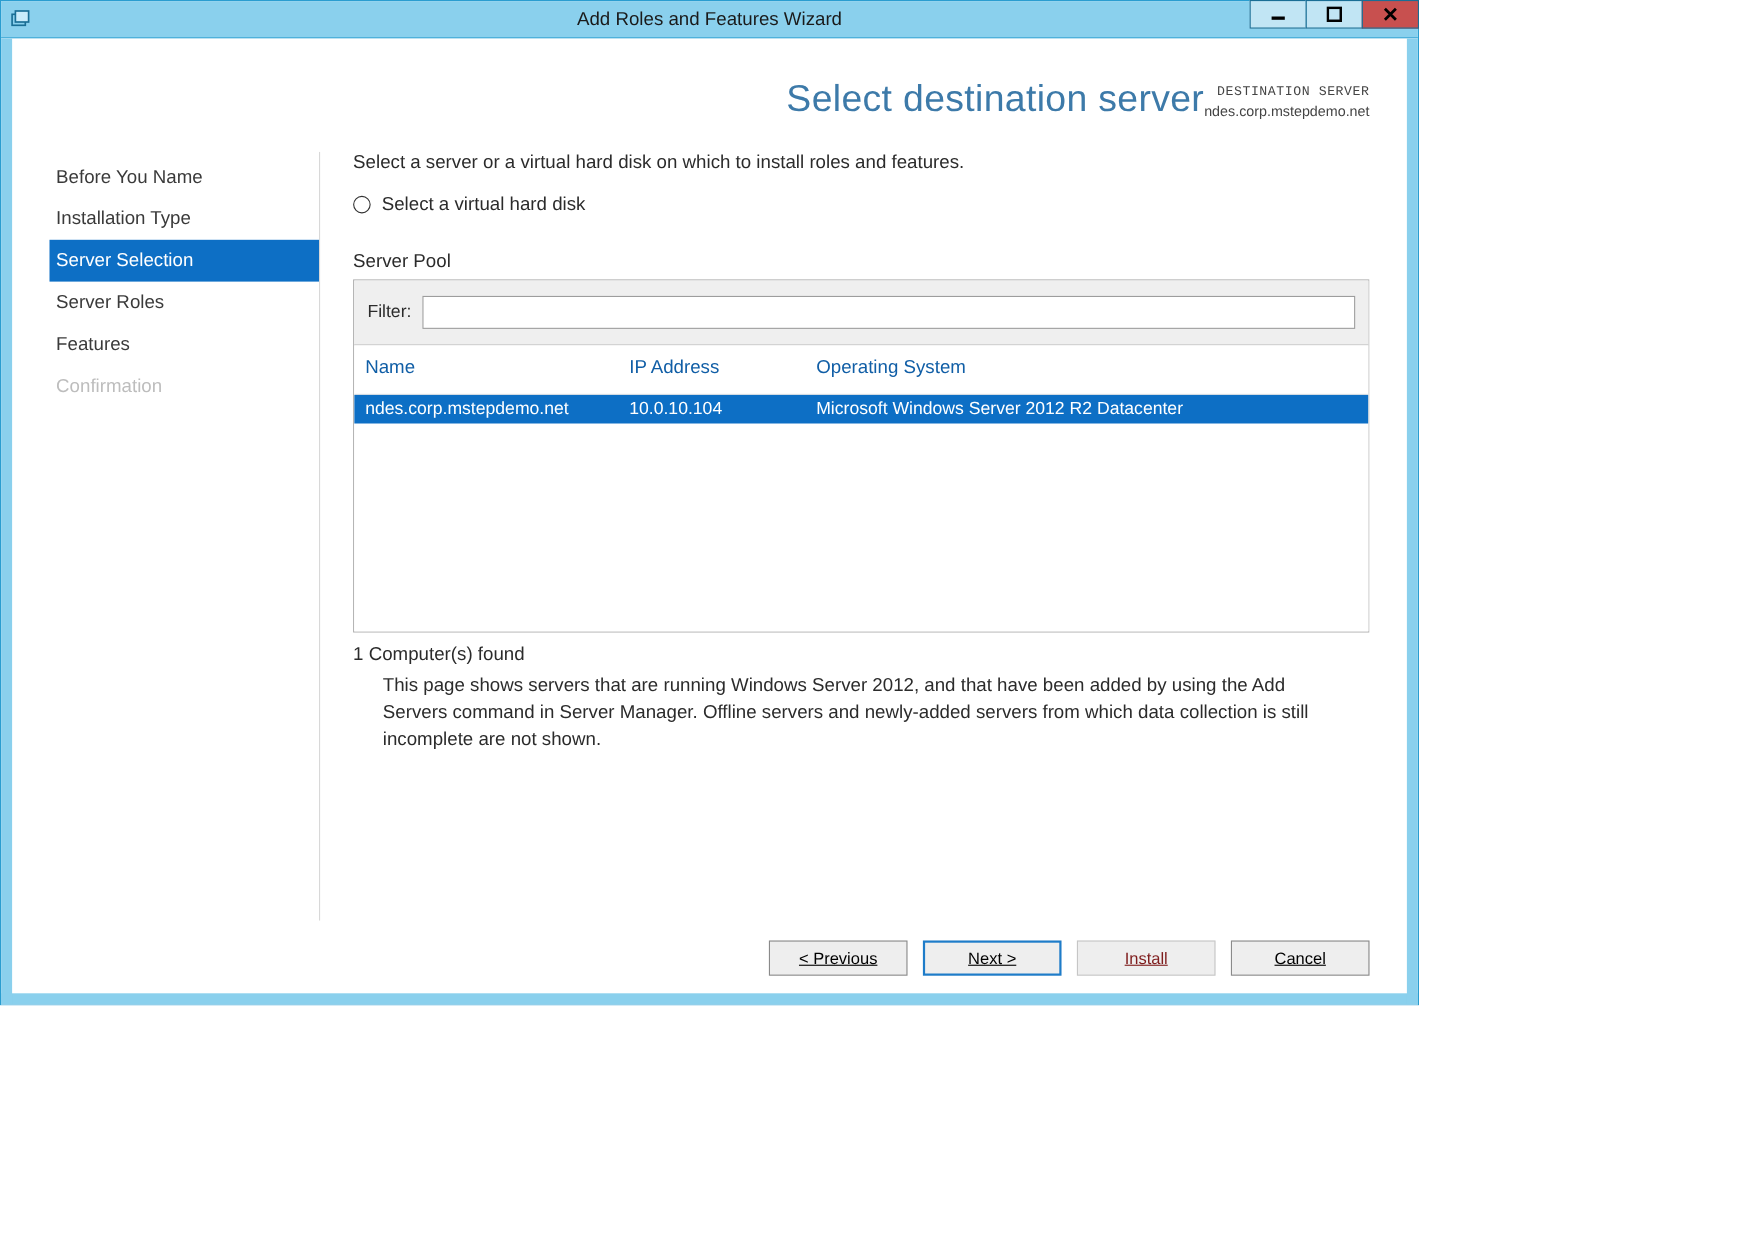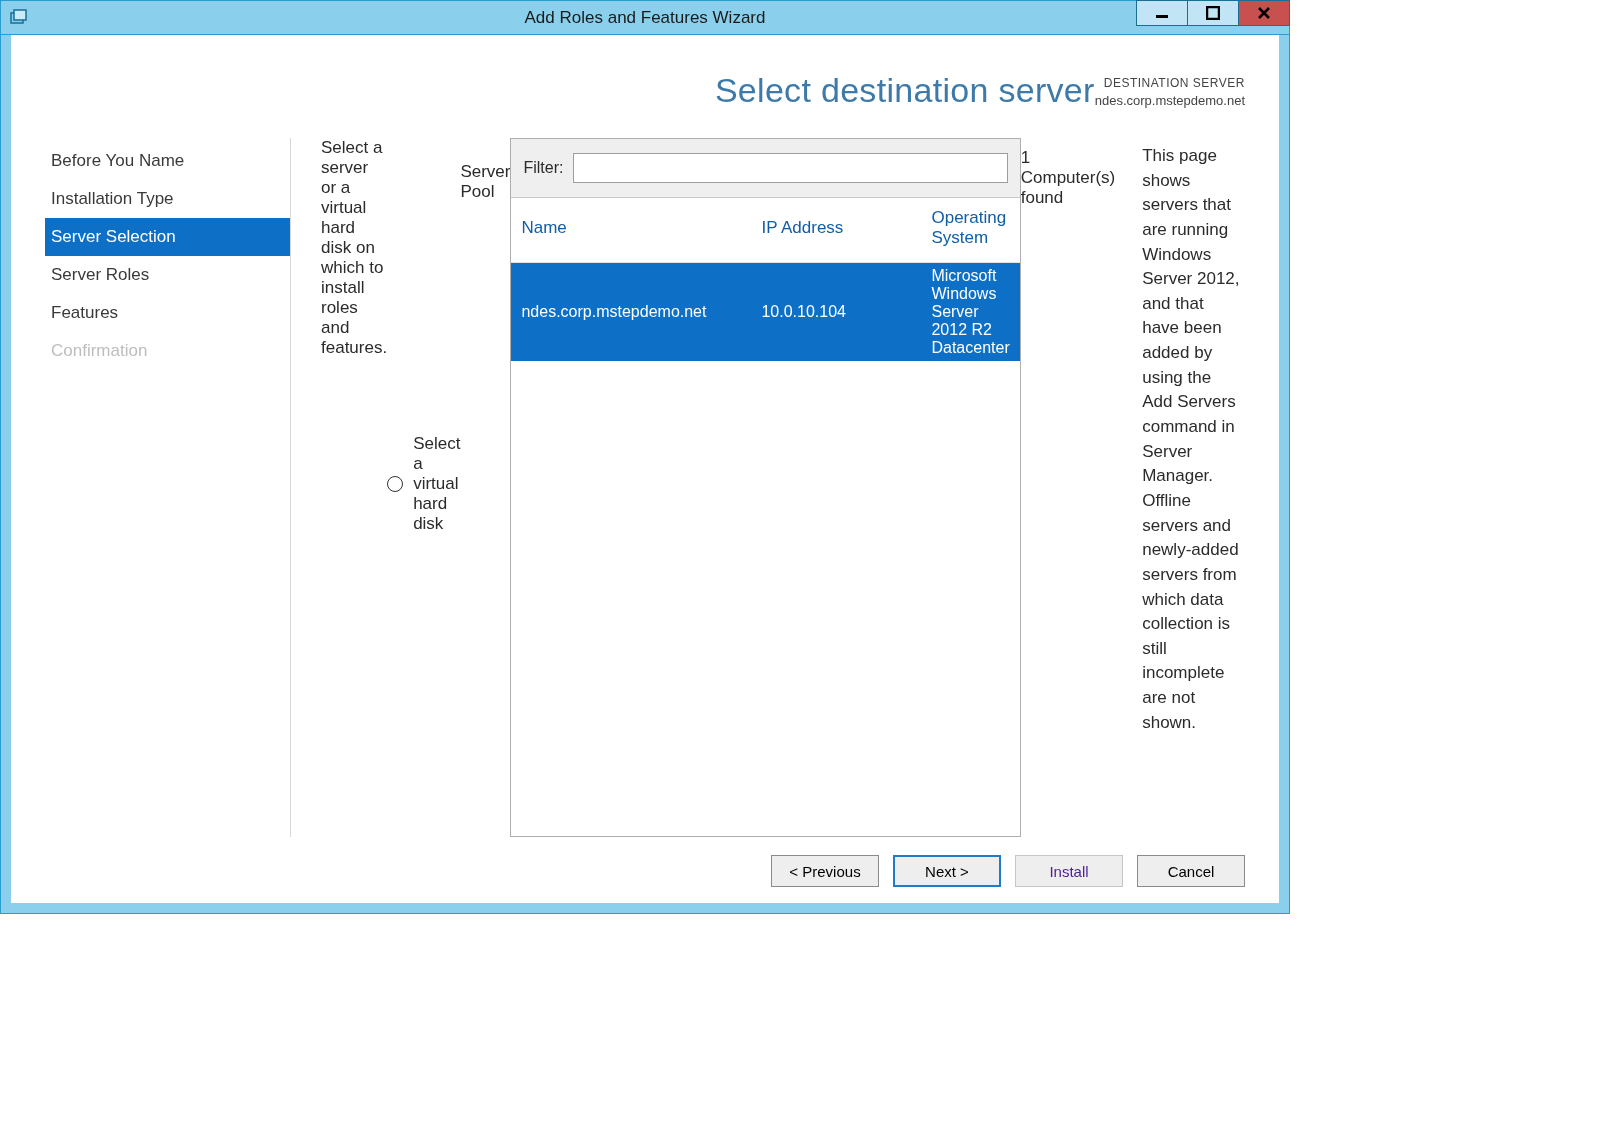--- a/index.html
+++ b/index.html
@@ -83,21 +83,21 @@
     color: #3d7aa9;
     letter-spacing: 0.3px;
   }
   .dest-box {
     text-align: right;
     font-size: 13px;
     color: #444;
     line-height: 1.4;
     margin-top: 4px;
   }
-  .dest-label { font-size: 12px; letter-spacing: 0.5px; }
+  .dest-label { font-size: 12px; letter-spacing: 0.5px; font-family: Liberation Mono, monospace; }
 
   
   .body {
     flex: 1;
     display: flex;
     overflow: hidden;
   }
 
   .steps {
     width: 280px;
@@ -118,24 +118,23 @@
     color: #fff;
     margin-left: -34px;
     padding-left: 40px;
   }
   .step.disabled { color: #bdbdbd; cursor: default; }
 
   .main {
     flex: 1;
     padding-left: 30px;
     display: flex;
-    flex-direction: row;
+    flex-direction: column;
     font-size: 17px;
     color: #2b2b2b;
-    justify-content: space-between;
   }
 
   .instruction { margin-bottom: 18px; }
 
   .radio-row {
     display: flex;
     align-items: center;
     gap: 10px;
     margin-bottom: 8px;
     font-size: 17px;
@@ -205,30 +204,31 @@
   .explain { margin-top: 6px; font-size: 17px; color: #2b2b2b; line-height: 1.45; max-width: 880px; margin-left: 27px; }
 
   
   .footer {
     display: flex;
     justify-content: flex-end;
     gap: 14px;
     padding: 18px 0 16px 0;
   }
   .btn {
-    width: 108px;
+    width: 126px;
     height: 32px;
     border: 1px solid #8a8a8a;
     background: #eee;
     font-size: 15px;
     display: flex; align-items: center; justify-content: center;
     cursor: pointer;
+    text-decoration: underline;
   }
   .btn.primary { border: 2px solid #1e7cc9; background: #eee; }
-  .btn.disabled { color: #4c1d95; border-color: #c6c6c6; cursor: default; }
+  .btn.disabled { color: #7f1d1d; border-color: #c6c6c6; cursor: default; }
 </style>
 </head>
 <body>
 
 <div class="window">
 
   <div class="titlebar">
     <span class="app-icon">
       <svg width="18" height="18" viewBox="0 0 18 18">
         <rect x="1" y="4" width="12" height="10" fill="none" stroke="#1a6e95" stroke-width="1.5"></rect>

